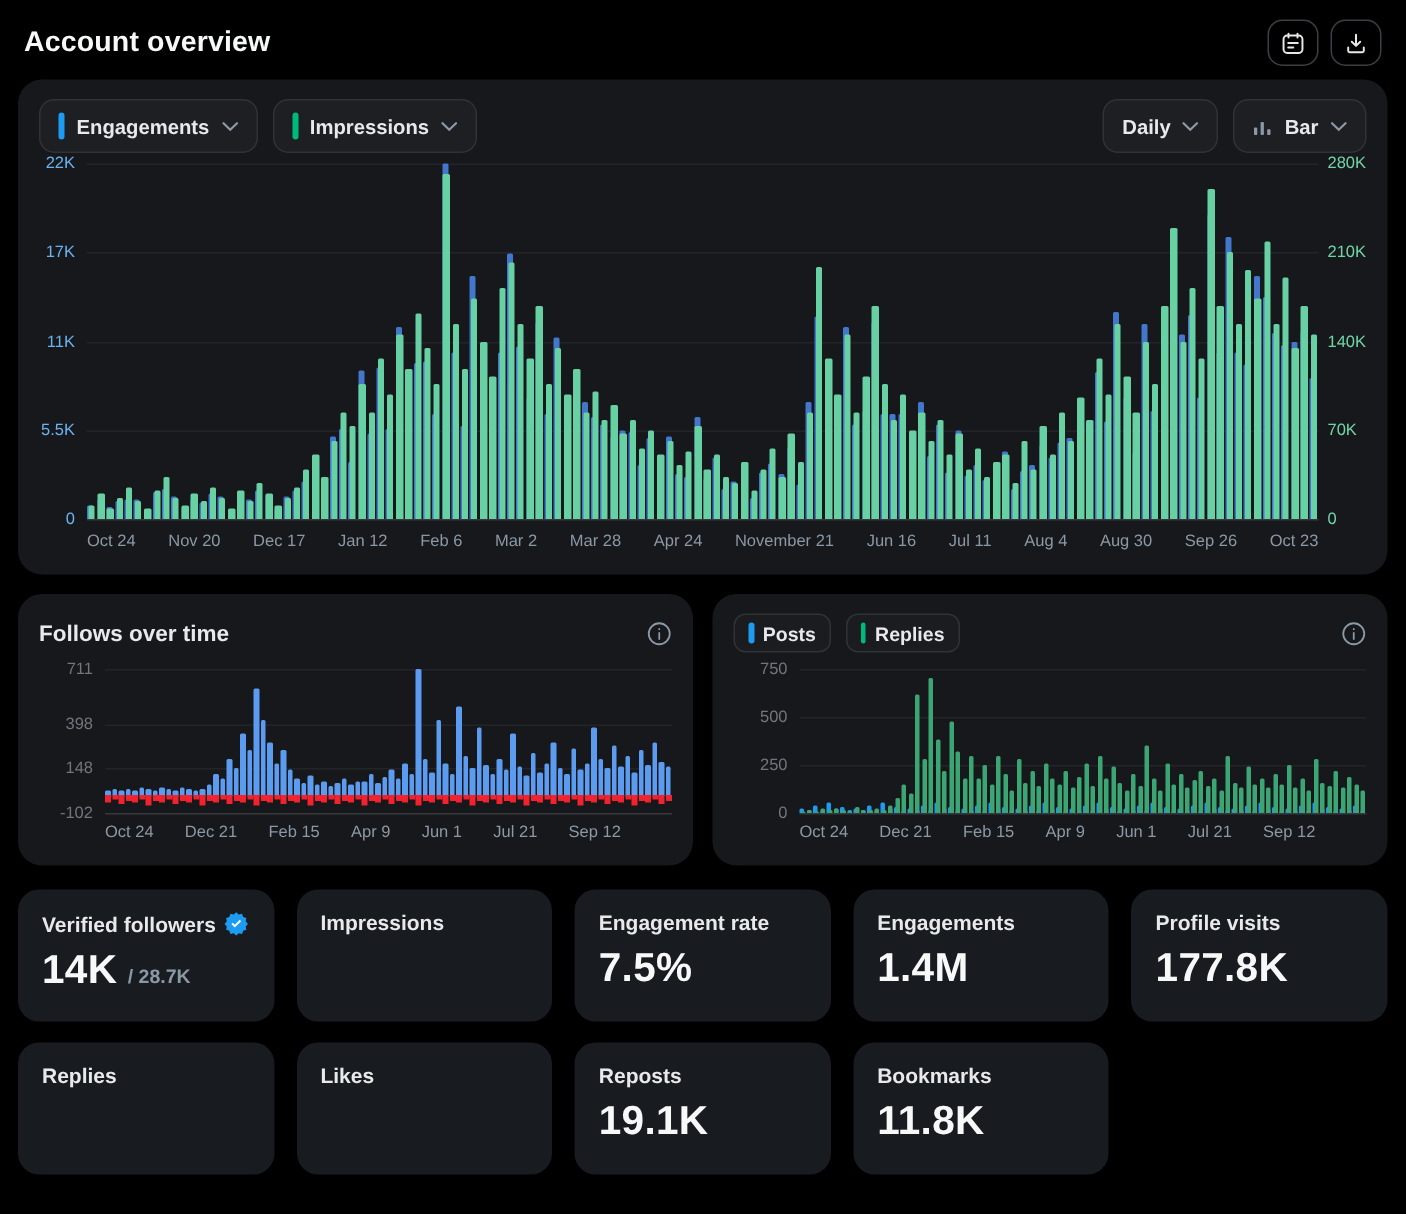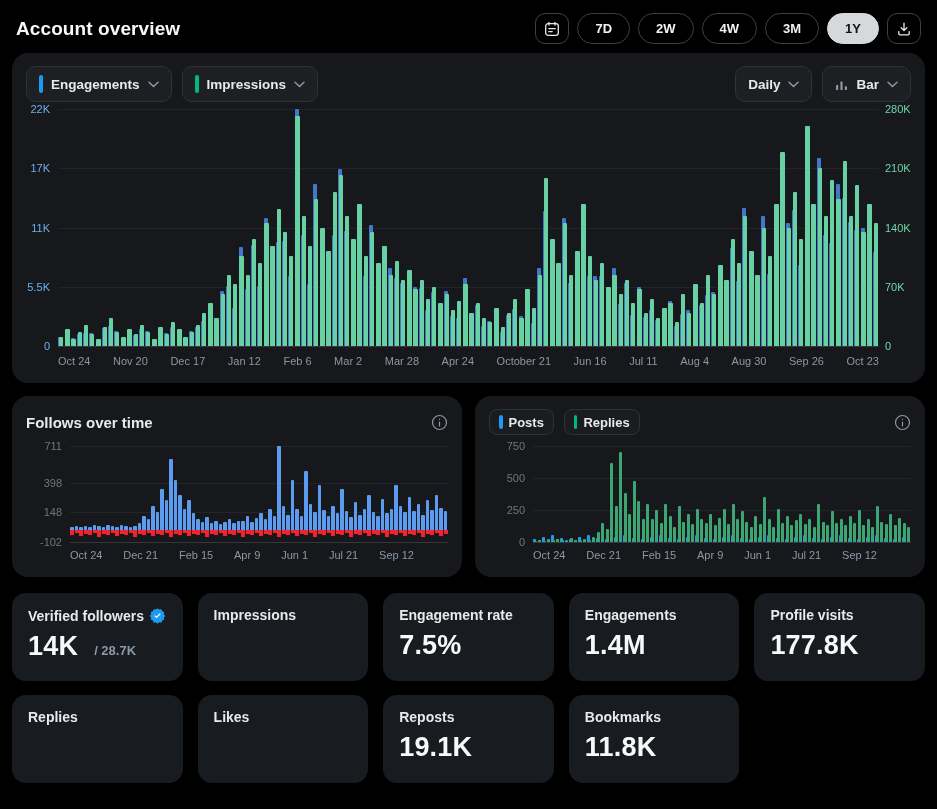--- a/index.html
+++ b/index.html
@@ -62,43 +62,36 @@
   .bar-up { position:absolute; left:10%; right:20%; border-radius:1px 1px 0 0; }
   .bar-dn { position:absolute; left:4%; right:8%; }
 
   
   .stats-grid { display:grid; grid-template-columns:repeat(5,1fr); gap:14px 15px; }
   .stat-card { background:#181b20; border-radius:14px; height:88px; padding:14px 16px 12px 16px; }
   .stat-label-row { display:flex; align-items:center; gap:5px; }
   .stat-label { font-size:14px; font-weight:bold; color:#e7e9ea; }
   .stat-value-row { display:flex; align-items:baseline; margin-top:7px; }
   .stat-value { font-size:27px; font-weight:800; color:#f7f9f9; letter-spacing:.2px; }
-  .stat-suffix { font-size:13px; font-weight:bold; color:#8b98a5; margin-left:16px; }
+  .stat-suffix { font-size:13px; font-weight:bold; color:#8b98a5; margin-left:7px; }
 </style>
 </head>
 <body>
 
 <div class="app">
 
   <header class="topbar">
     <h1 class="page-title">Account overview</h1>
     <div class="topbar-right">
       <button class="icon-btn">
         <svg width="16" height="16" viewBox="0 0 16 16" fill="none" stroke="#e7e9ea" stroke-width="1.3" stroke-linecap="round">
           <rect x="1.7" y="2.7" width="12.6" height="11.6" rx="2.4"></rect>
           <path d="M5 1.4v2.6M11 1.4v2.6M4.8 7.6h6.4M4.8 10.6h3.4"></path>
         </svg>
       </button>
-      <div class="range-pills" id="rangePills">
-          <button class="pill">7D</button>
-          <button class="pill">2W</button>
-          <button class="pill">4W</button>
-          <button class="pill">3M</button>
-          <button class="pill selected">1Y</button>
-        </div>
       <button class="icon-btn">
         <svg width="16" height="16" viewBox="0 0 16 16" fill="none" stroke="#e7e9ea" stroke-width="1.3" stroke-linecap="round" stroke-linejoin="round">
           <path d="M8 2.2v7.2M5.2 6.8L8 9.6l2.8-2.8M2.8 10.6v2.2a1 1 0 0 0 1 1h8.4a1 1 0 0 0 1-1v-2.2"></path>
         </svg>
       </button>
     </div>
   </header>
 
   <div class="content">
 
@@ -692,21 +685,21 @@
         </div>
       <div class="x-ticks" id="mainXTicks">
           <span>Oct 24</span>
           <span>Nov 20</span>
           <span>Dec 17</span>
           <span>Jan 12</span>
           <span>Feb 6</span>
           <span>Mar 2</span>
           <span>Mar 28</span>
           <span>Apr 24</span>
-          <span>October 21</span>
+          <span>November 21</span>
           <span>Jun 16</span>
           <span>Jul 11</span>
           <span>Aug 4</span>
           <span>Aug 30</span>
           <span>Sep 26</span>
           <span>Oct 23</span>
         </div>
     </section>
 
     <div class="two-col">

